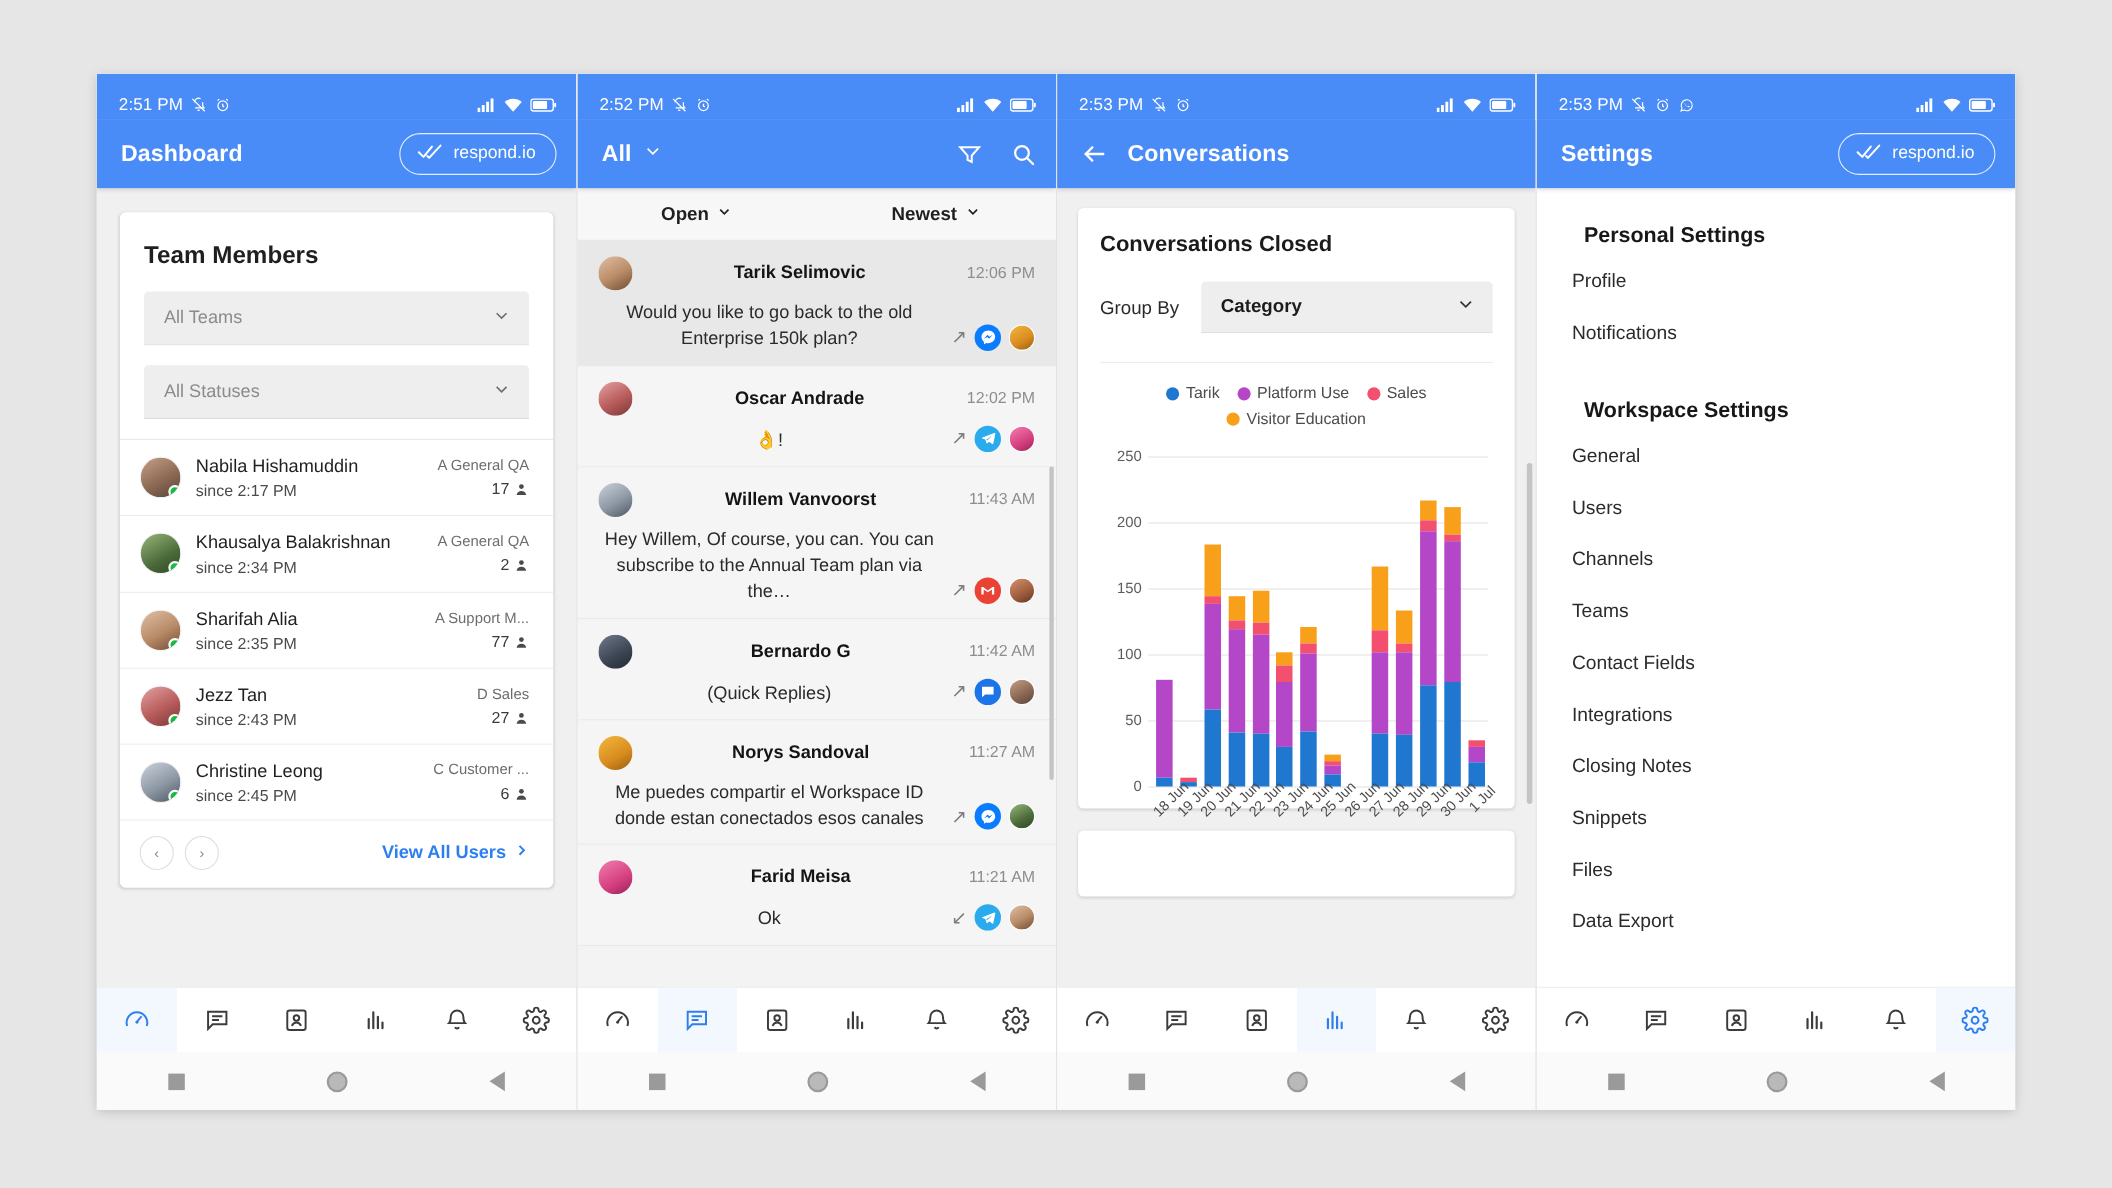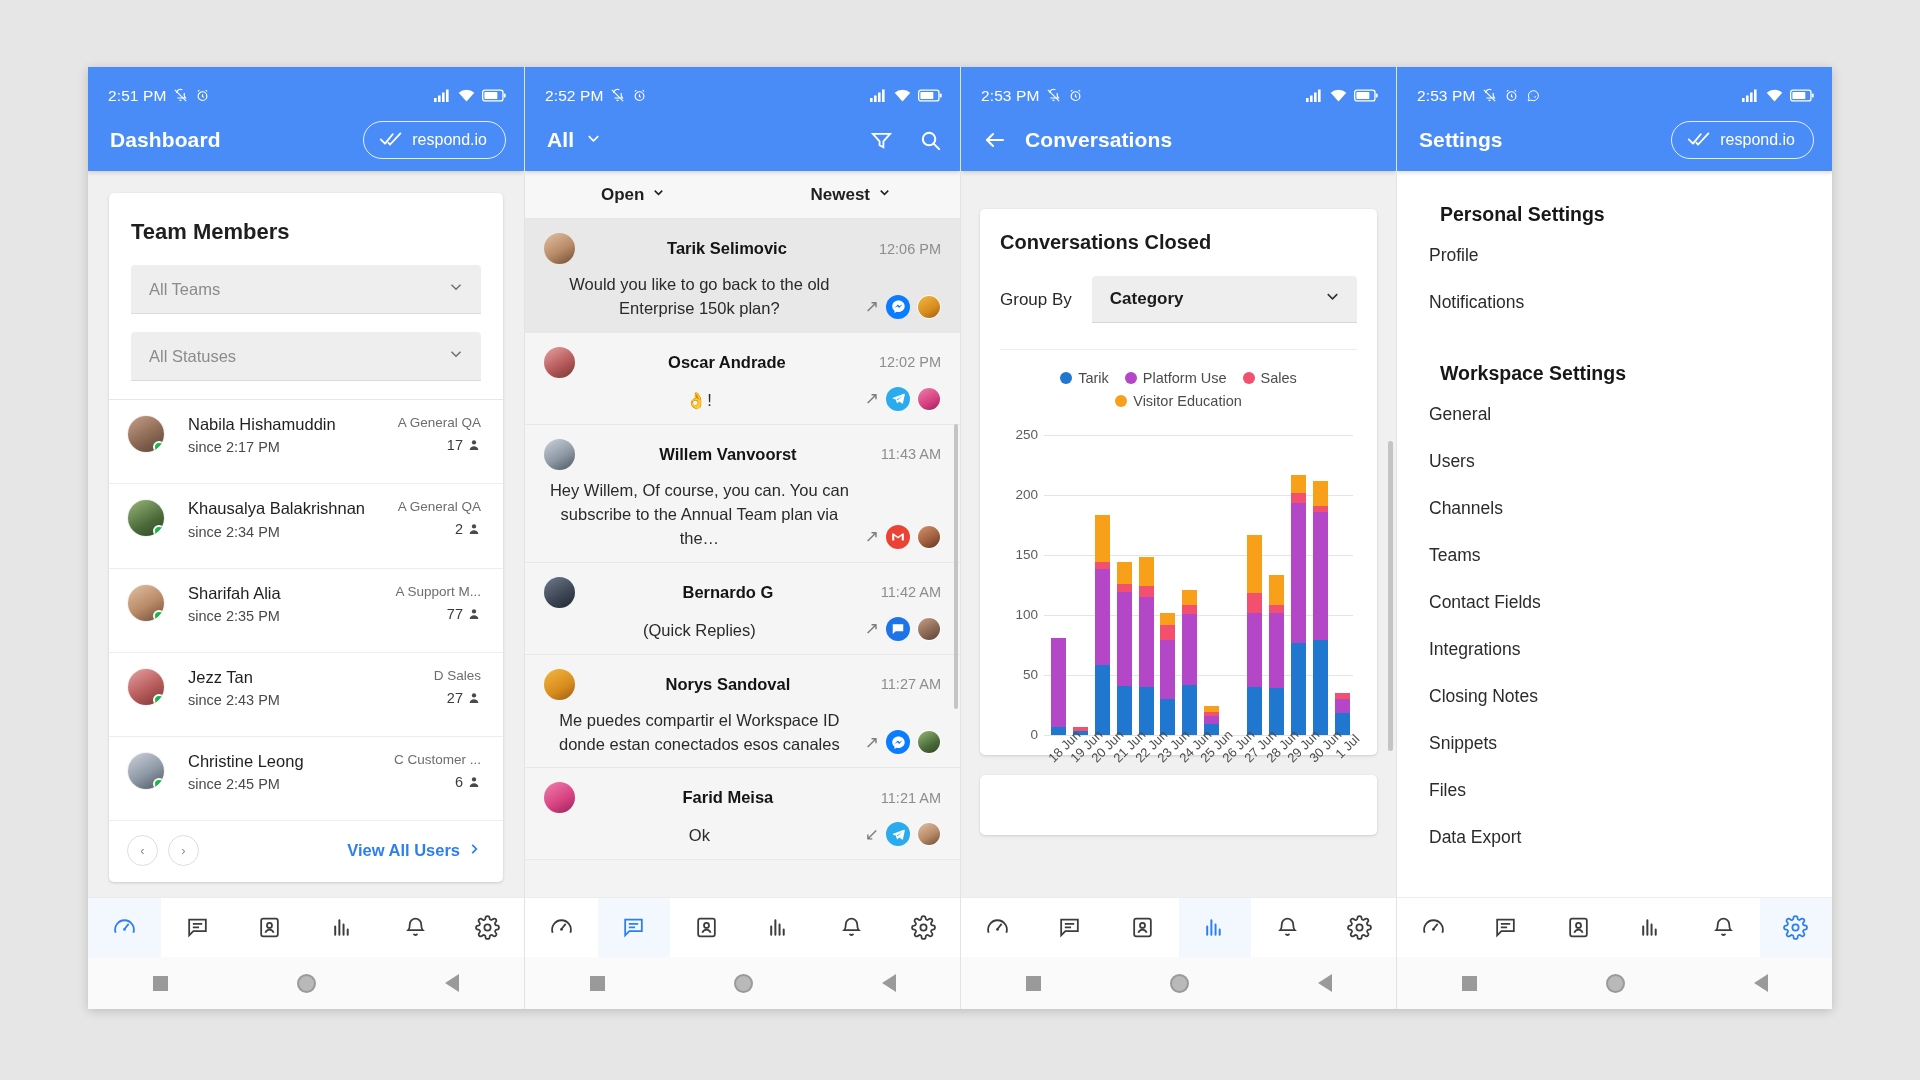--- a/index.html
+++ b/index.html
@@ -58,22 +58,22 @@
   }
   .card-title { font-size: 22px; font-weight: 600; color: #1f1f1f; padding: 26px 22px 20px 22px; }
   .select-field {
     margin: 0 22px 18px 22px; height: 49px; background: #eeeeee;
     border-radius: 4px 4px 0 0; border-bottom: 1px solid #dcdcdc;
     display: flex; align-items: center; justify-content: space-between;
     padding: 0 16px 0 18px; font-size: 16.5px; color: #8b8b8b;
   }
   .sep { height: 1px; background: #e8e8e8; margin-top: 8px; }
   .member-row {
-    display: flex; align-items: center; gap: 23px;
-    padding: 13px 22px 28px 18px;
+    display: flex; align-items: center; gap: 13px;
+    padding: 13px 22px 13px 18px;
     border-bottom: 1px solid #ededed;
   }
   .avatar {
     width: 38px; height: 38px; border-radius: 50%; position: relative;
     flex: 0 0 38px; overflow: hidden; border: 1.5px solid #f2f2f2;
   }
   .avatar .dot {
     position: absolute; right: -1px; bottom: -1px; width: 12px; height: 12px;
     border-radius: 50%; background: #14bb45; border: 2px solid #fff;
   }
@@ -118,21 +118,21 @@
   .convo-body { display: flex; align-items: flex-end; gap: 10px; margin-top: 9px; }
   .convo-msg { flex: 1; font-size: 16.5px; color: #2a2a2a; line-height: 1.45; min-height: 24px; }
   .convo-meta { display: flex; align-items: center; gap: 7px; flex: 0 0 auto; padding-bottom: 2px; }
   .arrow-ic { color: #7d7d7d; font-size: 17px; line-height: 1; }
   .chan { width: 24px; height: 24px; border-radius: 50%; display: flex; align-items: center; justify-content: center; }
   .chan svg { display: block; }
   .mini-av { width: 24px; height: 24px; border-radius: 50%; overflow: hidden; border: 1.5px solid #fff; }
   .scroll-track { position: absolute; right: 2px; top: 205px; width: 4px; height: 285px; background: #c4c4c4; border-radius: 2px; }
 
   
-  .p3 { background: #f0f0f0; padding: 18px 19px 0 19px; margin-top: 20px; }
+  .p3 { background: #f0f0f0; padding: 18px 19px 0 19px; }
   .report-card { background: #fff; border-radius: 5px; box-shadow: 0 1px 3px rgba(0,0,0,.15); padding: 22px 20px 20px 20px; }
   .report-title { font-size: 20px; font-weight: 700; color: #1b1b1b; }
   .groupby-row { display: flex; align-items: center; gap: 20px; margin-top: 22px; }
   .groupby-label { font-size: 17px; color: #2a2a2a; }
   .groupby-select {
     flex: 1; height: 47px; background: #eeeeee; border-radius: 4px 4px 0 0;
     border-bottom: 1px solid #d6d6d6; display: flex; align-items: center;
     justify-content: space-between; padding: 0 15px 0 18px;
     font-size: 17px; font-weight: 700; color: #1b1b1b; cursor: pointer; gap: 36px;
   }

